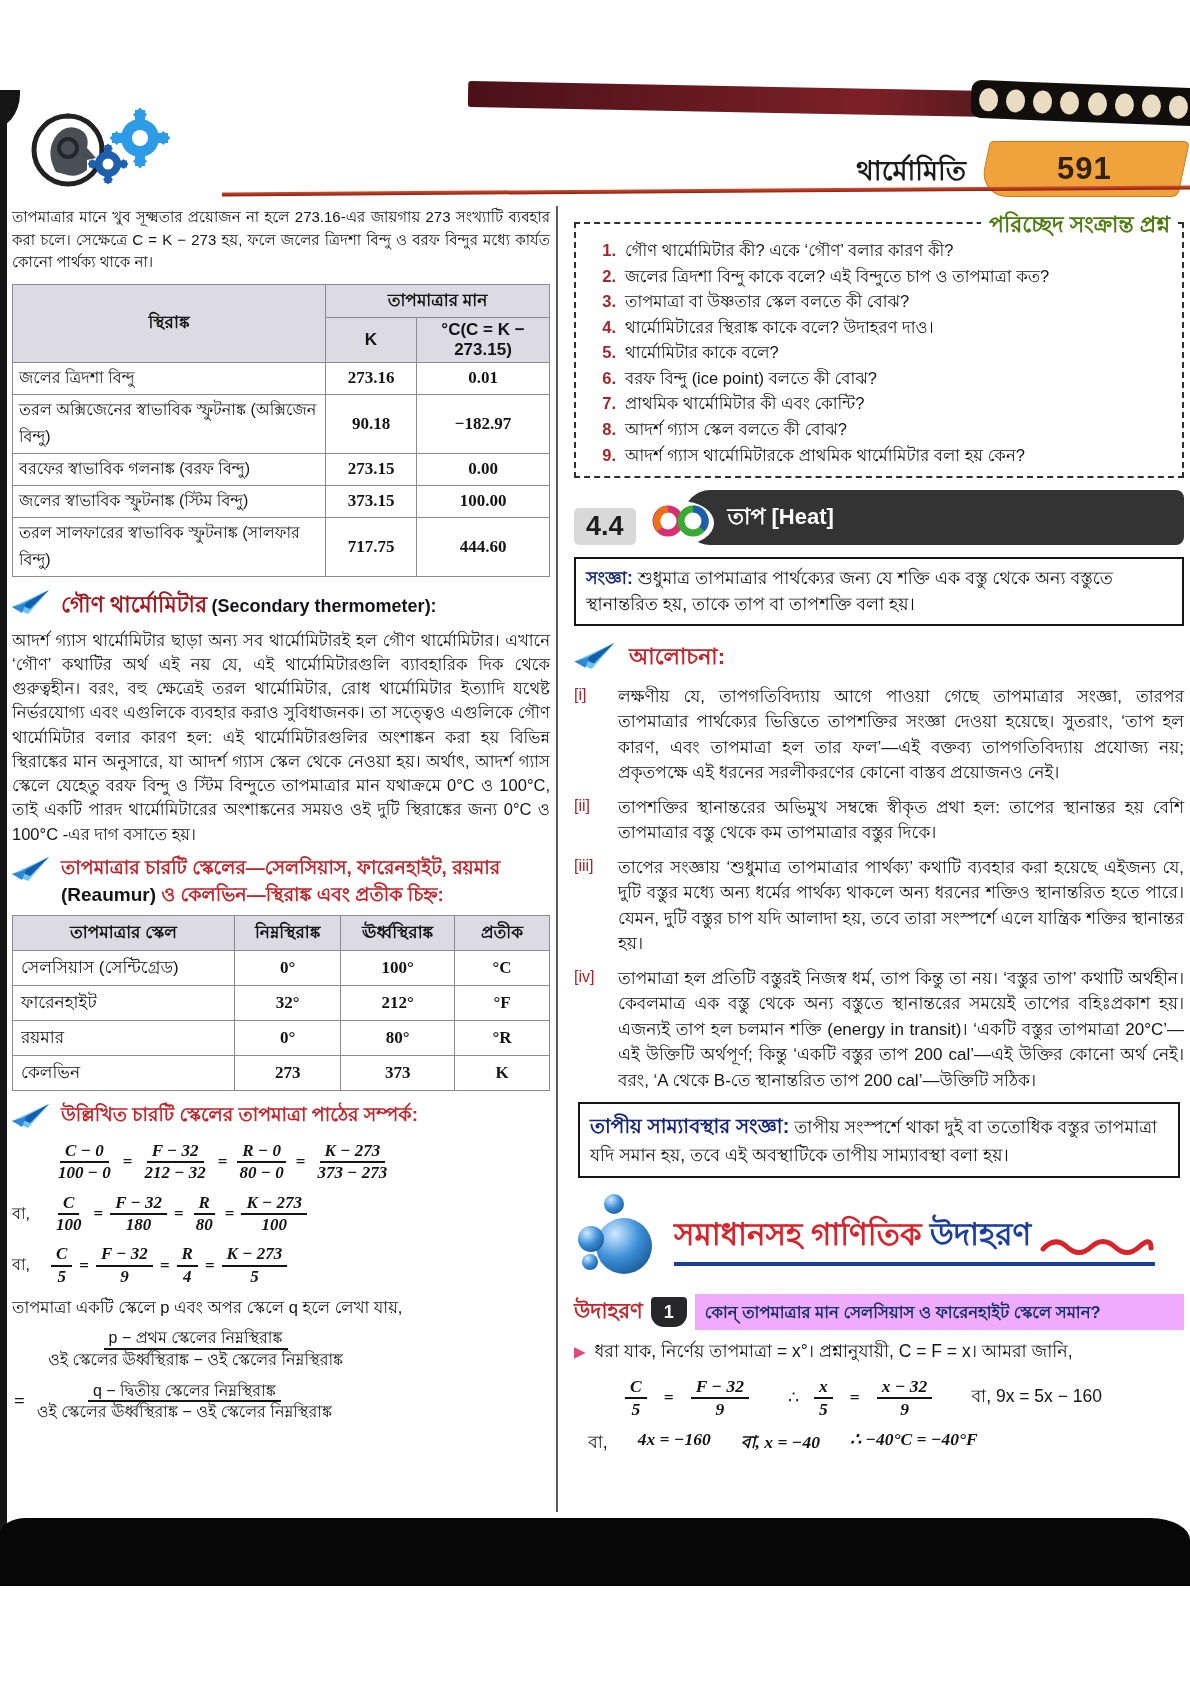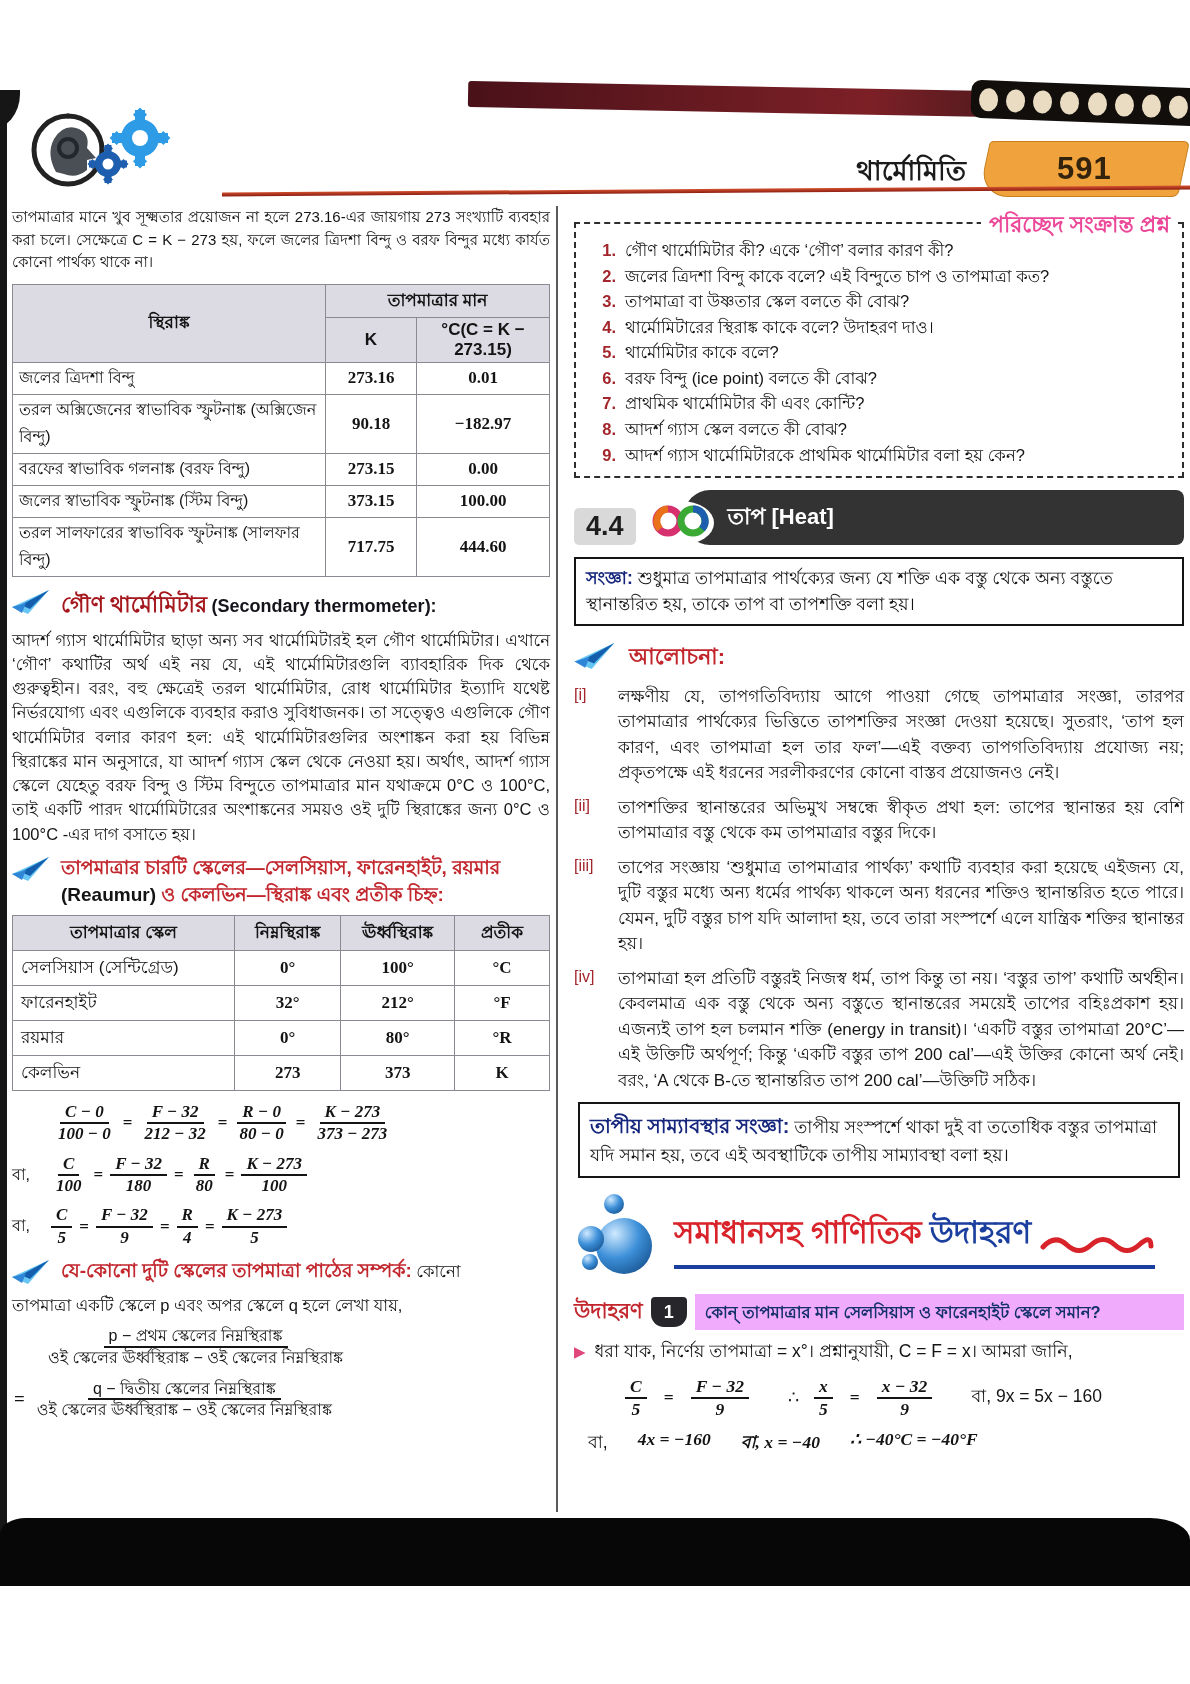--- a/index.html
+++ b/index.html
@@ -57,21 +57,21 @@
   .frac .fn{border-bottom:2px solid #141414;padding:0 5px;}
   .frac .fd{padding:0 5px;}
   .eqline{display:flex;align-items:center;margin:7px 0;font-size:17px;}
   .orlbl{width:34px;flex:none;font-size:16px;}
   .eqsign{font-family:"Liberation Serif",serif;font-weight:bold;margin:0 2px;}
   .bigfrac{display:flex;align-items:center;font-size:16.5px;margin:8px 0 10px;}
   .bigfrac .frac{font-style:normal;font-family:"Liberation Sans",sans-serif;font-weight:normal;font-size:16px;}
   
   .qbox{border:2px dashed #2e2e2e;position:relative;padding:14px 12px 8px 10px;margin-top:16px;}
   .qtitle{position:absolute;top:-17px;right:4px;background:#fff;padding:0 8px;
-          color:#ec4899;font-weight:bold;font-size:22px;}
+          color:#4d7c0f;font-weight:bold;font-size:22px;}
   .qitem{display:flex;font-size:16.5px;line-height:1.55;}
   .qno{color:#a3262c;font-weight:bold;width:30px;flex:none;text-align:right;margin-right:9px;}
   .secbar{display:flex;align-items:flex-end;margin:17px 0 12px;position:relative;height:50px;}
   .secnum{background:#d9d9d9;border-radius:5px;font-weight:bold;font-size:27px;padding:3px 12px;margin-right:12px;color:#1d1d1d;}
   .inf{position:relative;z-index:2;margin-right:-30px;background:#fff;border-radius:50%;padding:2px;}
   .bar{flex:1;background:#333333;color:#fff;font-weight:bold;font-size:22px;
        border-radius:26px 8px 8px 26px;padding:9px 12px 9px 44px;}
   .defbox{border:2.5px solid #141414;padding:6px 10px;font-size:17.5px;line-height:1.5;}
   .deflabel{color:#15267c;font-weight:bold;}
   .disc-h{display:flex;align-items:center;gap:11px;margin:13px 0 8px;}
@@ -81,21 +81,21 @@
   .dtxt{font-size:17px;line-height:1.5;text-align:justify;min-width:0;}
   .thermbox{border:2.5px solid #141414;padding:7px 10px;margin:8px 4px 12px;font-size:17.5px;line-height:1.55;}
   .thermlabel{color:#15267c;font-weight:bold;font-size:20px;}
   .exhead{display:flex;align-items:center;margin:14px 0 10px;gap:14px;}
   .spheres{width:86px;height:92px;position:relative;flex:none;}
   .sp{position:absolute;border-radius:50%;background:radial-gradient(circle at 34% 28%,#cfe9ff,#3c8fd8 45%,#0b3e77);}
   .sp1{width:56px;height:56px;left:22px;top:26px;}
   .sp2{width:26px;height:26px;left:4px;top:34px;}
   .sp3{width:20px;height:20px;left:30px;top:2px;}
   .sp4{width:16px;height:16px;left:8px;top:62px;}
-  .extitle-wrap{border-bottom:4px solid #1b3f9e;padding-bottom:5px;display:flex;align-items:flex-end;gap:8px;}
+  .extitle-wrap{border-bottom:4px solid #1b3f9e;display:flex;align-items:flex-end;gap:8px;}
   .extitle-red{color:#d8232a;font-weight:bold;font-size:31px;}
   .extitle-blue{color:#1b3f9e;font-weight:bold;font-size:31px;}
   .exrow{display:flex;align-items:center;gap:8px;margin:4px 0 8px;}
   .exlabel{color:#c2272d;font-weight:bold;font-size:21px;flex:none;}
   .exbadge{background:#26262b;color:#fff;font-weight:bold;font-size:18px;width:36px;height:30px;
            display:flex;align-items:center;justify-content:center;border-radius:4px 4px 13px 13px;flex:none;}
   .exq{flex:1;background:#f0abfc;color:#13306b;font-weight:bold;font-size:16.5px;padding:7px 10px;line-height:1.35;}
   .sol-intro{display:flex;gap:9px;font-size:17.5px;line-height:1.5;}
   .bullet{color:#e0457b;font-size:15px;padding-top:3px;flex:none;}
   .sol-eq{display:flex;align-items:center;font-size:17.5px;margin:10px 0 8px;padding-left:46px;gap:10px;}
@@ -261,100 +261,99 @@
           </tr>
           <tr>
             <td>কেলভিন</td>
             <td class="num">273</td>
             <td class="num">373</td>
             <td class="num">K</td>
           </tr>
         </tbody>
       </table>
 
-
-      <div class="eqline" style="padding-left:36px">
-        <span class="frac">
-            <span class="fn">C − 0</span>
-            <span class="fd">100 − 0</span>
-          </span>
-        <span class="eqsign">=</span>
-        <span class="frac">
-            <span class="fn">F − 32</span>
-            <span class="fd">212 − 32</span>
-          </span>
-        <span class="eqsign">=</span>
-        <span class="frac">
-            <span class="fn">R − 0</span>
-            <span class="fd">80 − 0</span>
-          </span>
-        <span class="eqsign">=</span>
-        <span class="frac">
-            <span class="fn">K − 273</span>
-            <span class="fd">373 − 273</span>
-          </span>
-      </div>
-
-      <div class="eqline">
-        <span class="orlbl">বা,</span>
-        <span class="frac">
-            <span class="fn">C</span>
-            <span class="fd">100</span>
-          </span>
-        <span class="eqsign">=</span>
-        <span class="frac">
-            <span class="fn">F − 32</span>
-            <span class="fd">180</span>
-          </span>
-        <span class="eqsign">=</span>
-        <span class="frac">
-            <span class="fn">R</span>
-            <span class="fd">80</span>
-          </span>
-        <span class="eqsign">=</span>
-        <span class="frac">
-            <span class="fn">K − 273</span>
-            <span class="fd">100</span>
-          </span>
-      </div>
-
-      <div class="eqline">
-        <span class="orlbl">বা,</span>
-        <span class="frac">
-            <span class="fn">C</span>
-            <span class="fd">5</span>
-          </span>
-        <span class="eqsign">=</span>
-        <span class="frac">
-            <span class="fn">F − 32</span>
-            <span class="fd">9</span>
-          </span>
-        <span class="eqsign">=</span>
-        <span class="frac">
-            <span class="fn">R</span>
-            <span class="fd">4</span>
-          </span>
-        <span class="eqsign">=</span>
-        <span class="frac">
-            <span class="fn">K − 273</span>
-            <span class="fd">5</span>
-          </span>
-      </div>
-
       <div class="h-line">
         <span class="plane">
           <svg width="40" height="26" viewBox="0 0 40 26">
               <polygon points="0,18 37,1 16,25" fill="#67c6f3"></polygon>
               <polygon points="9,16 37,1 18,20" fill="#135fae"></polygon>
               <polygon points="0,18 14,14 10,24" fill="#2f86d6"></polygon>
             </svg>
         </span>
-        <span><span class="h-red">যে-কোনো দুটি স্কেলের তাপমাত্রা পাঠের সম্পর্ক:</span>
-        <span class="bodytxt">কোনো</span></span>
-      </div>
+        <span class="h-red">উল্লিখিত চারটি স্কেলের তাপমাত্রা পাঠের সম্পর্ক:</span>
+      </div>
+
+      <div class="eqline" style="padding-left:36px">
+        <span class="frac">
+            <span class="fn">C − 0</span>
+            <span class="fd">100 − 0</span>
+          </span>
+        <span class="eqsign">=</span>
+        <span class="frac">
+            <span class="fn">F − 32</span>
+            <span class="fd">212 − 32</span>
+          </span>
+        <span class="eqsign">=</span>
+        <span class="frac">
+            <span class="fn">R − 0</span>
+            <span class="fd">80 − 0</span>
+          </span>
+        <span class="eqsign">=</span>
+        <span class="frac">
+            <span class="fn">K − 273</span>
+            <span class="fd">373 − 273</span>
+          </span>
+      </div>
+
+      <div class="eqline">
+        <span class="orlbl">বা,</span>
+        <span class="frac">
+            <span class="fn">C</span>
+            <span class="fd">100</span>
+          </span>
+        <span class="eqsign">=</span>
+        <span class="frac">
+            <span class="fn">F − 32</span>
+            <span class="fd">180</span>
+          </span>
+        <span class="eqsign">=</span>
+        <span class="frac">
+            <span class="fn">R</span>
+            <span class="fd">80</span>
+          </span>
+        <span class="eqsign">=</span>
+        <span class="frac">
+            <span class="fn">K − 273</span>
+            <span class="fd">100</span>
+          </span>
+      </div>
+
+      <div class="eqline">
+        <span class="orlbl">বা,</span>
+        <span class="frac">
+            <span class="fn">C</span>
+            <span class="fd">5</span>
+          </span>
+        <span class="eqsign">=</span>
+        <span class="frac">
+            <span class="fn">F − 32</span>
+            <span class="fd">9</span>
+          </span>
+        <span class="eqsign">=</span>
+        <span class="frac">
+            <span class="fn">R</span>
+            <span class="fd">4</span>
+          </span>
+        <span class="eqsign">=</span>
+        <span class="frac">
+            <span class="fn">K − 273</span>
+            <span class="fd">5</span>
+          </span>
+      </div>
+
       <p class="bodytxt just">তাপমাত্রা একটি স্কেলে p এবং অপর স্কেলে q হলে লেখা যায়,</p>
 
       <div class="bigfrac" style="padding-left:26px">
         <span class="frac">
             <span class="fn">p − প্রথম স্কেলের নিম্নস্থিরাঙ্ক</span>
             <span class="fd">ওই স্কেলের ঊর্ধ্বস্থিরাঙ্ক − ওই স্কেলের নিম্নস্থিরাঙ্ক</span>
           </span>
       </div>
       <div class="bigfrac">
         <span class="eqsign" style="font-size:19px">=</span>

